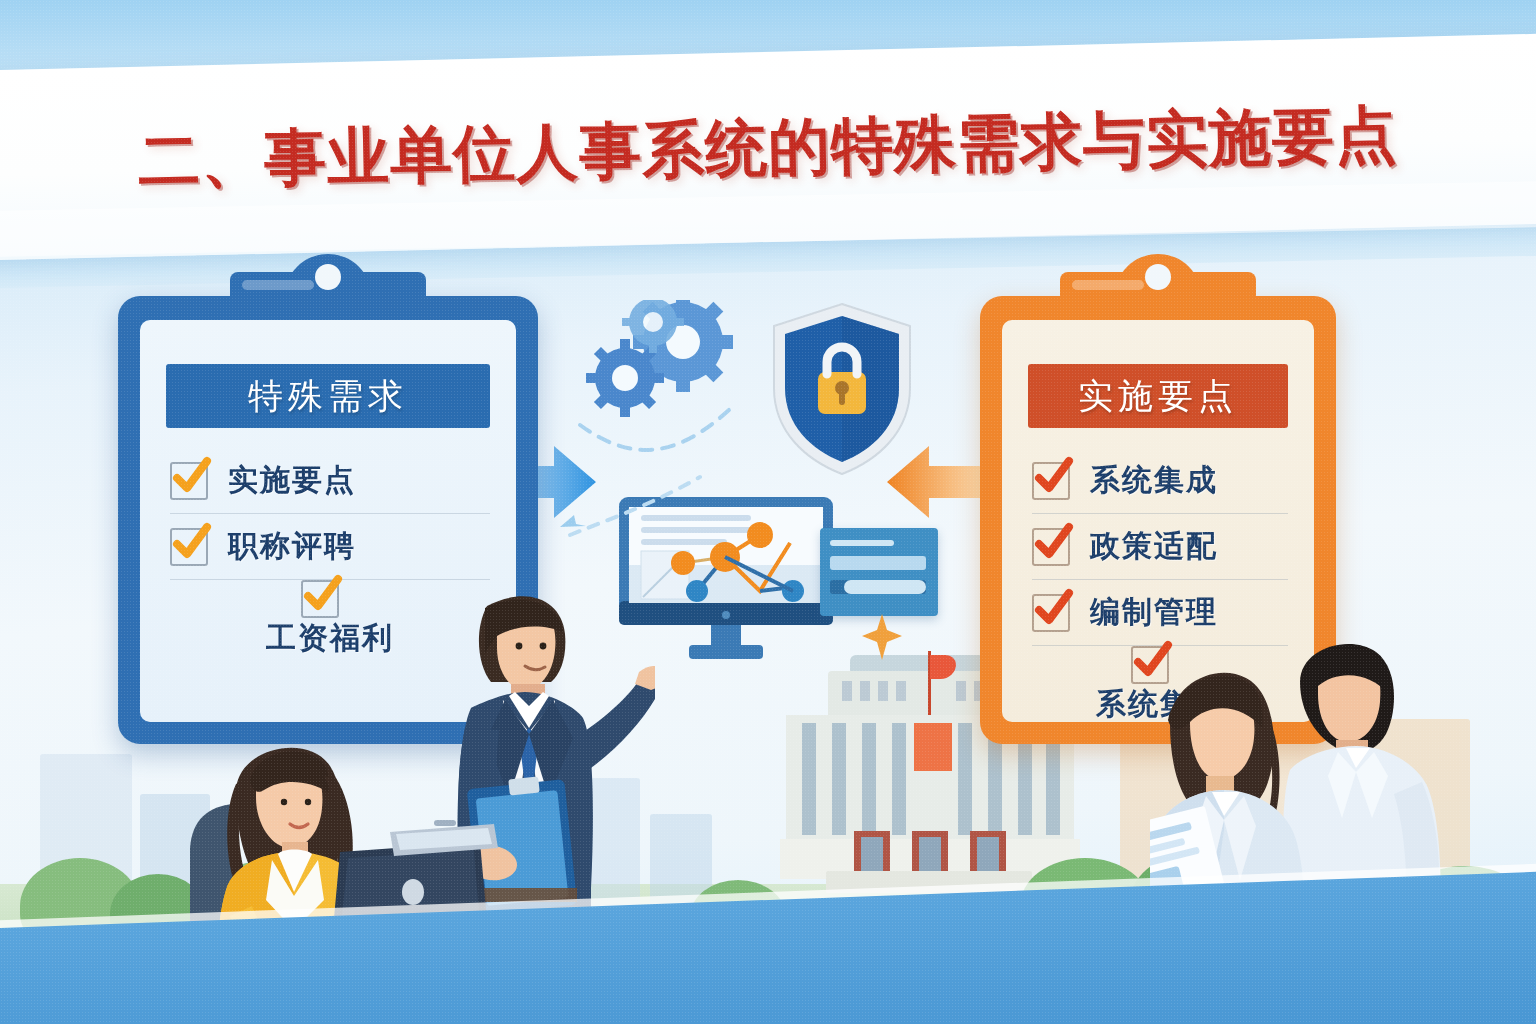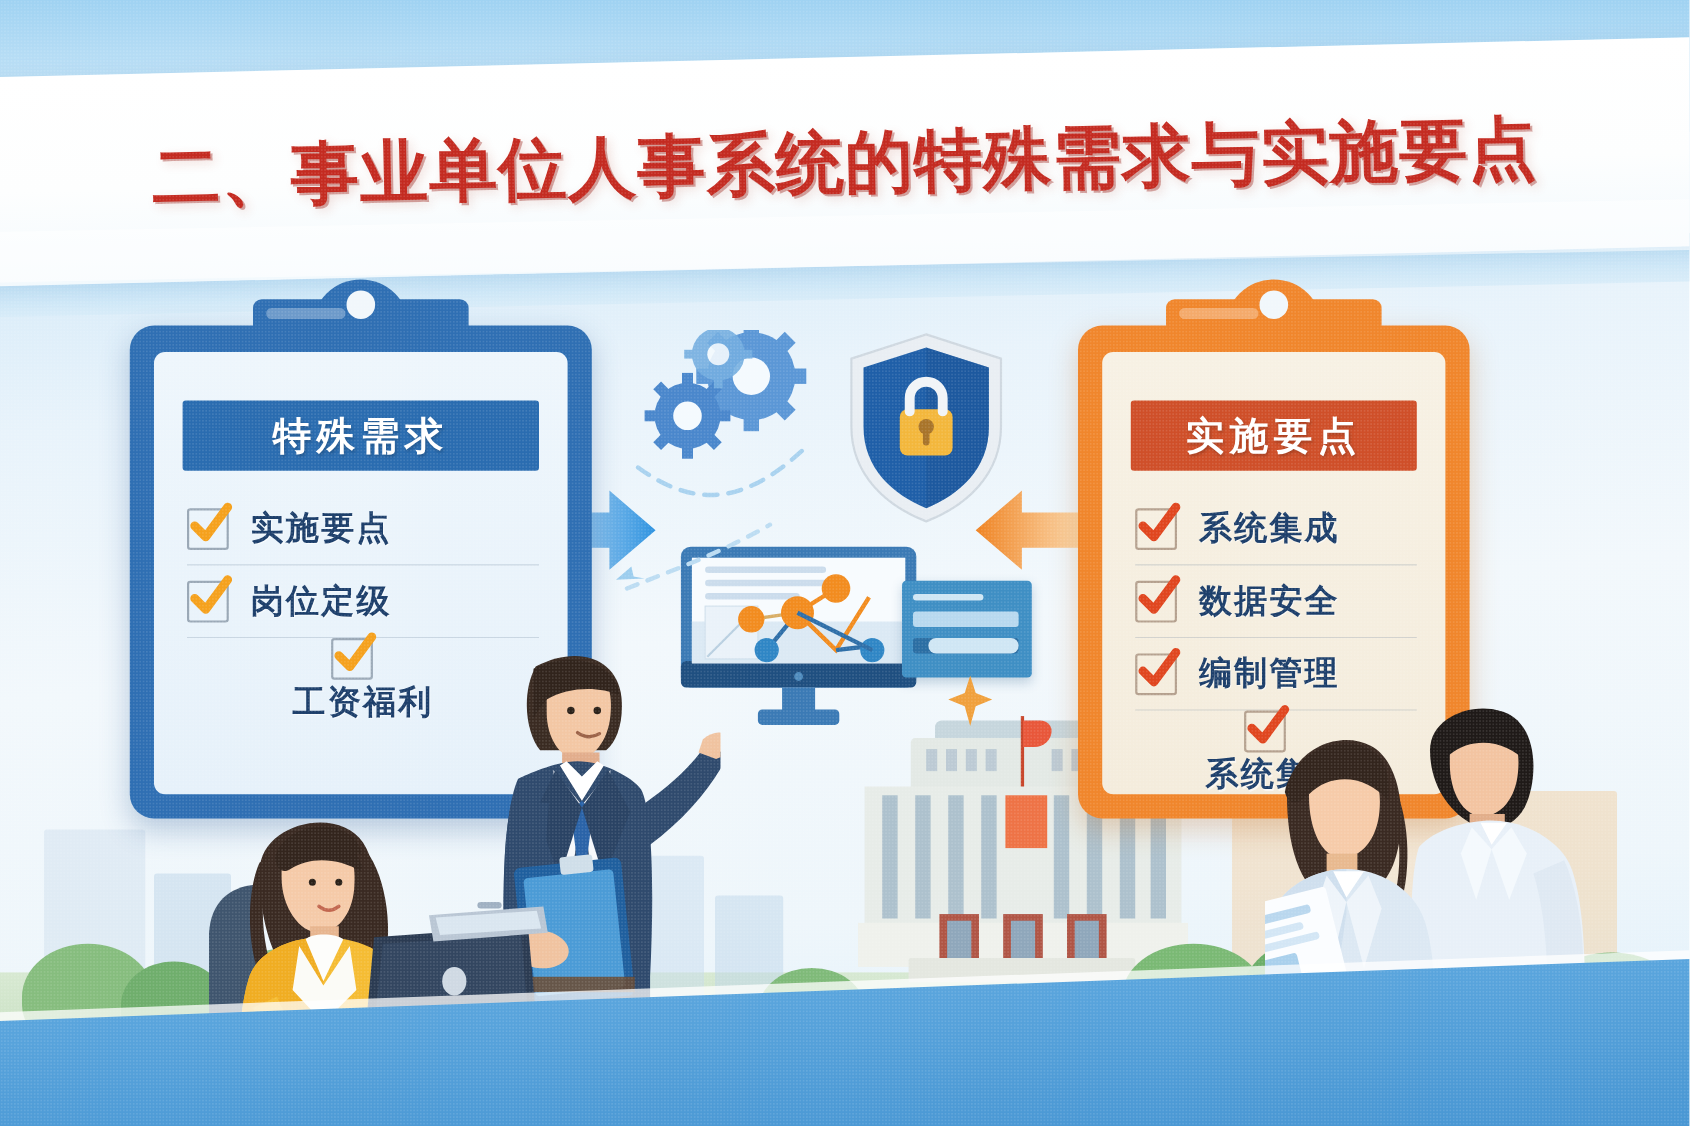--- a/index.html
+++ b/index.html
@@ -92,21 +92,21 @@
                   width:26px;height:26px;border-radius:50%;background:#f1f7fb;}
   .clip-left  .clip-top,.clip-left  .knob{background:#2f6fb3;}
   .clip-right .clip-top,.clip-right .knob{background:#f0862c;}
   .clip-left .clip-top::after{content:"";position:absolute;left:12px;top:8px;width:72px;height:10px;
     border-radius:6px;background:rgba(255,255,255,.30);}
   .clip-right .clip-top::after{content:"";position:absolute;left:12px;top:8px;width:72px;height:10px;
     border-radius:6px;background:rgba(255,255,255,.30);}
 
   .banner{position:absolute;left:26px;right:26px;top:44px;height:64px;
           display:flex;align-items:center;justify-content:center;
-          font-size:35px;font-weight:bold;color:#ffffff;letter-spacing:5px;
+          font-size:35px;font-weight:normal;color:#ffffff;letter-spacing:5px;
           font-family:"DejaVu Sans","Liberation Sans",sans-serif;
           text-shadow:1px 2px 3px rgba(0,0,0,.22);border-radius:3px;}
   .banner-blue{background:#2a6cb0;}
   .banner-red{background:#cf4f29;}
 
   .items{position:absolute;left:30px;right:26px;top:128px;}
   .item{display:flex;align-items:center;height:65px;border-bottom:1.5px solid rgba(120,140,160,.28);}
   .item:last-child{border-bottom:none;flex-direction:column;}
   .chk{width:34px;height:34px;border:2.5px solid #9aa8b6;border-radius:3px;
        position:relative;flex:0 0 auto;margin-right:20px;background:transparent;}
@@ -342,21 +342,21 @@
               </svg>
           </span>
           <span class="item-label">实施要点</span>
         </div>
         <div class="item">
           <span class="chk">
             <svg viewBox="0 0 48 48">
                 <path d="M10 26 L20 36 L40 9" stroke="#f5a11d" stroke-width="8" fill="none" stroke-linecap="round" stroke-linejoin="round"></path>
               </svg>
           </span>
-          <span class="item-label">岗位定级</span>
+          <span class="item-label">职称评聘</span>
         </div>
         <div class="item">
           <span class="chk">
             <svg viewBox="0 0 48 48">
                 <path d="M10 26 L20 36 L40 9" stroke="#f5a11d" stroke-width="8" fill="none" stroke-linecap="round" stroke-linejoin="round"></path>
               </svg>
           </span>
           <span class="item-label">工资福利</span>
         </div>
       </div>
@@ -378,21 +378,21 @@
               </svg>
           </span>
           <span class="item-label">系统集成</span>
         </div>
         <div class="item">
           <span class="chk" style="border-color:#b4a08e;">
             <svg viewBox="0 0 48 48">
                 <path d="M10 26 L20 36 L40 9" stroke="#e0461f" stroke-width="8" fill="none" stroke-linecap="round" stroke-linejoin="round"></path>
               </svg>
           </span>
-          <span class="item-label">数据安全</span>
+          <span class="item-label">政策适配</span>
         </div>
         <div class="item">
           <span class="chk" style="border-color:#b4a08e;">
             <svg viewBox="0 0 48 48">
                 <path d="M10 26 L20 36 L40 9" stroke="#e0461f" stroke-width="8" fill="none" stroke-linecap="round" stroke-linejoin="round"></path>
               </svg>
           </span>
           <span class="item-label">编制管理</span>
         </div>
         <div class="item">

